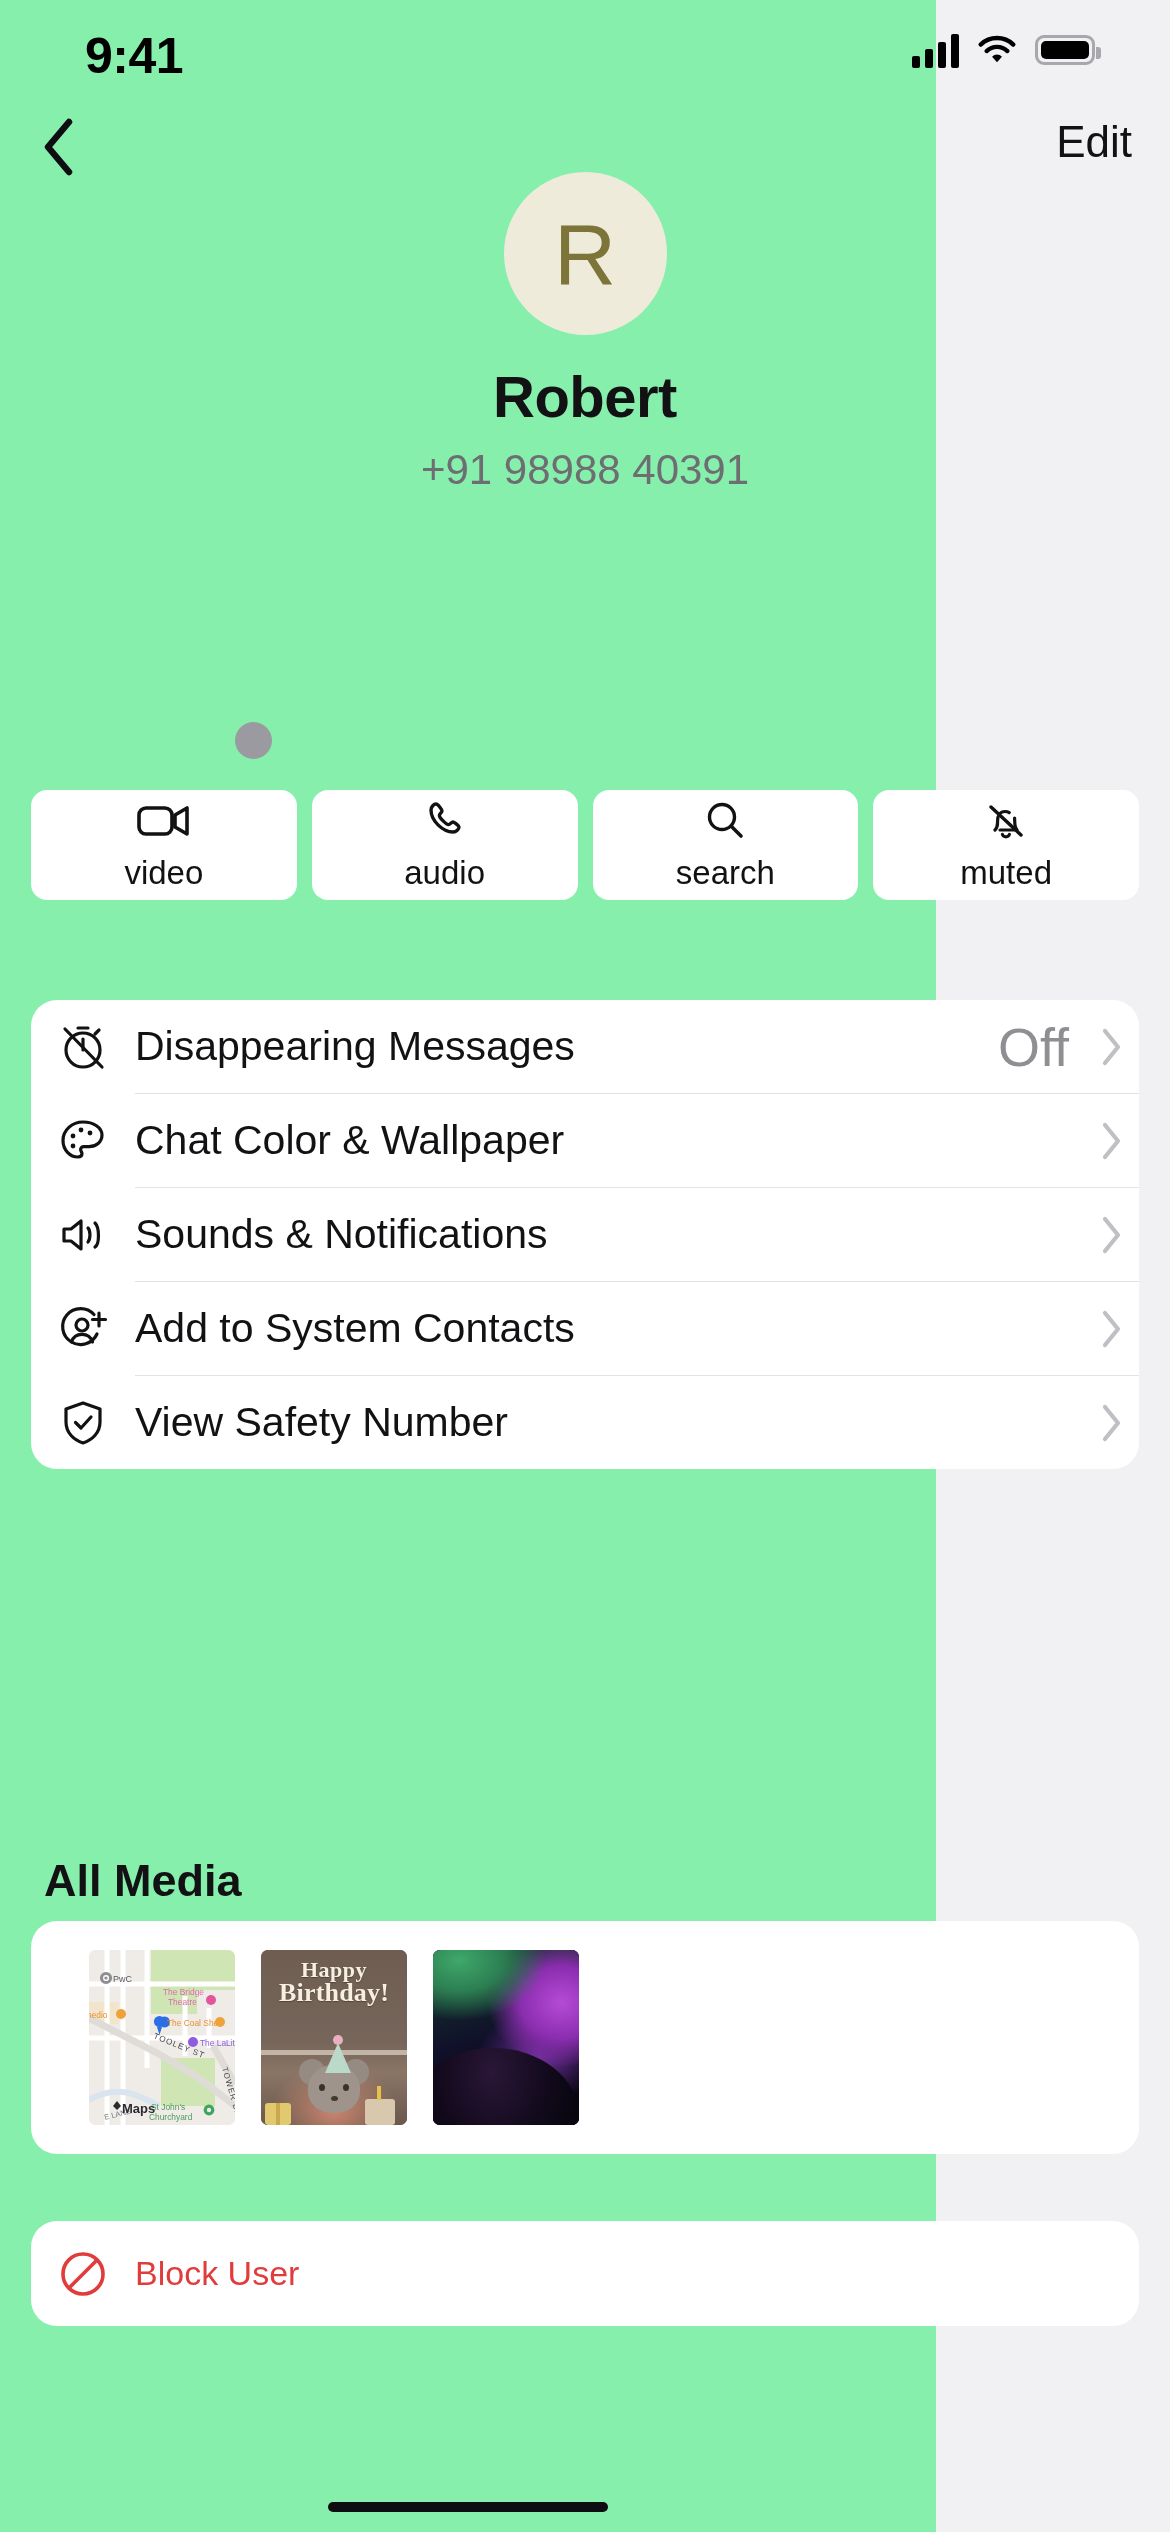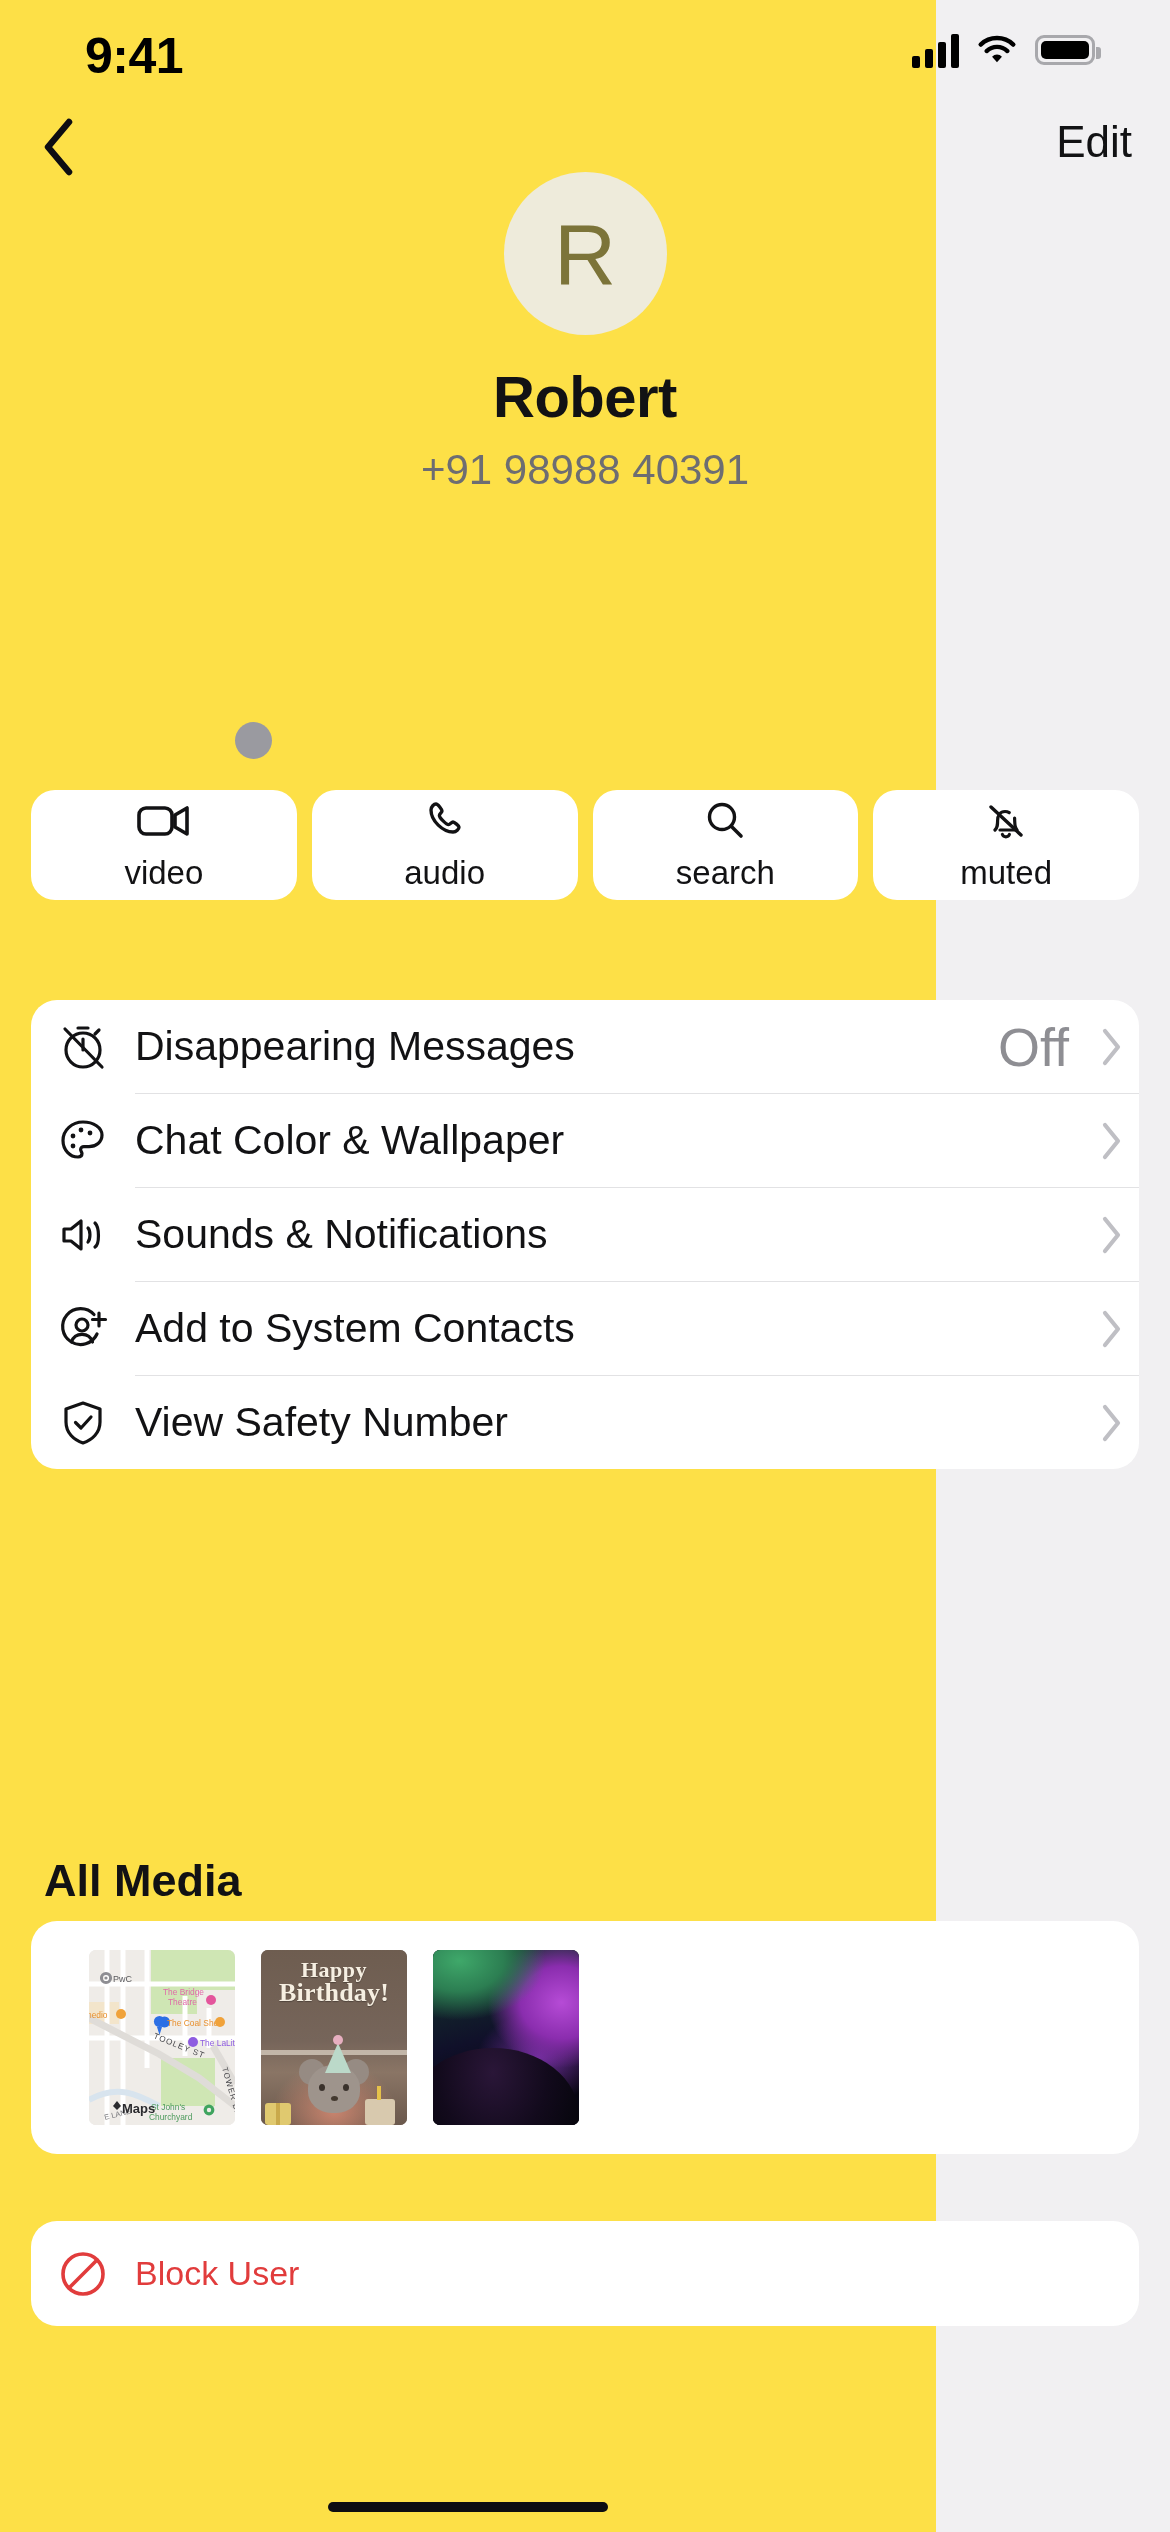--- a/index.html
+++ b/index.html
@@ -3,21 +3,21 @@
 <meta charset="utf-8">
 <style>
   * { margin:0; padding:0; box-sizing:border-box; }
   html, body {
     width:1170px; height:2532px;
     background:#F1F0F2;
     font-family:"Liberation Sans", sans-serif;
     -webkit-font-smoothing:antialiased;
     overflow:hidden;
   }
-  .phone { position:relative; width:936px; height:2532px; background:#fde047;padding-left:16px; }
+  .phone { position:relative; width:936px; height:2532px; background:#86efac;padding-left:16px; }
 
   
   .statusbar { position:absolute; top:0; left:0; width:1170px; height:105px; }
   .sb-time {
     position:absolute; left:85px; top:27px;
     font-size:50px; font-weight:700; color:#000; letter-spacing:-0.5px;
   }
   .sb-right { position:absolute; right:75px; top:32px; display:flex; align-items:center; gap:16px; }
   .bars { display:flex; align-items:flex-end; gap:5px; height:36px; }
   .bars i { display:block; width:8px; background:#000; border-radius:2px; }
@@ -56,21 +56,21 @@
     margin-top:28px; font-size:58px; font-weight:700; color:#121214; letter-spacing:-0.5px;
   }
   .pphone { margin-top:16px; font-size:42px; color:#6D6D72; }
 
   
   .actions {
     position:absolute; top:790px; left:31px; width:1108px;
     display:flex; gap:15px;
   }
   .action {
-    flex:1; height:110px; background:#FFFFFF; border-radius:24px;
+    flex:1; height:110px; background:#FFFFFF; border-radius:16px;
     display:flex; flex-direction:column; align-items:center; justify-content:center; gap:10px;
   }
   .action .ic { height:46px; display:flex; align-items:center; }
   .action .lb { font-size:33px; color:#121214; }
 
   
   .card {
     position:absolute; left:31px; width:1108px; background:#FFFFFF; border-radius:26px;
   }
   #settings-card { top:1000px; }

